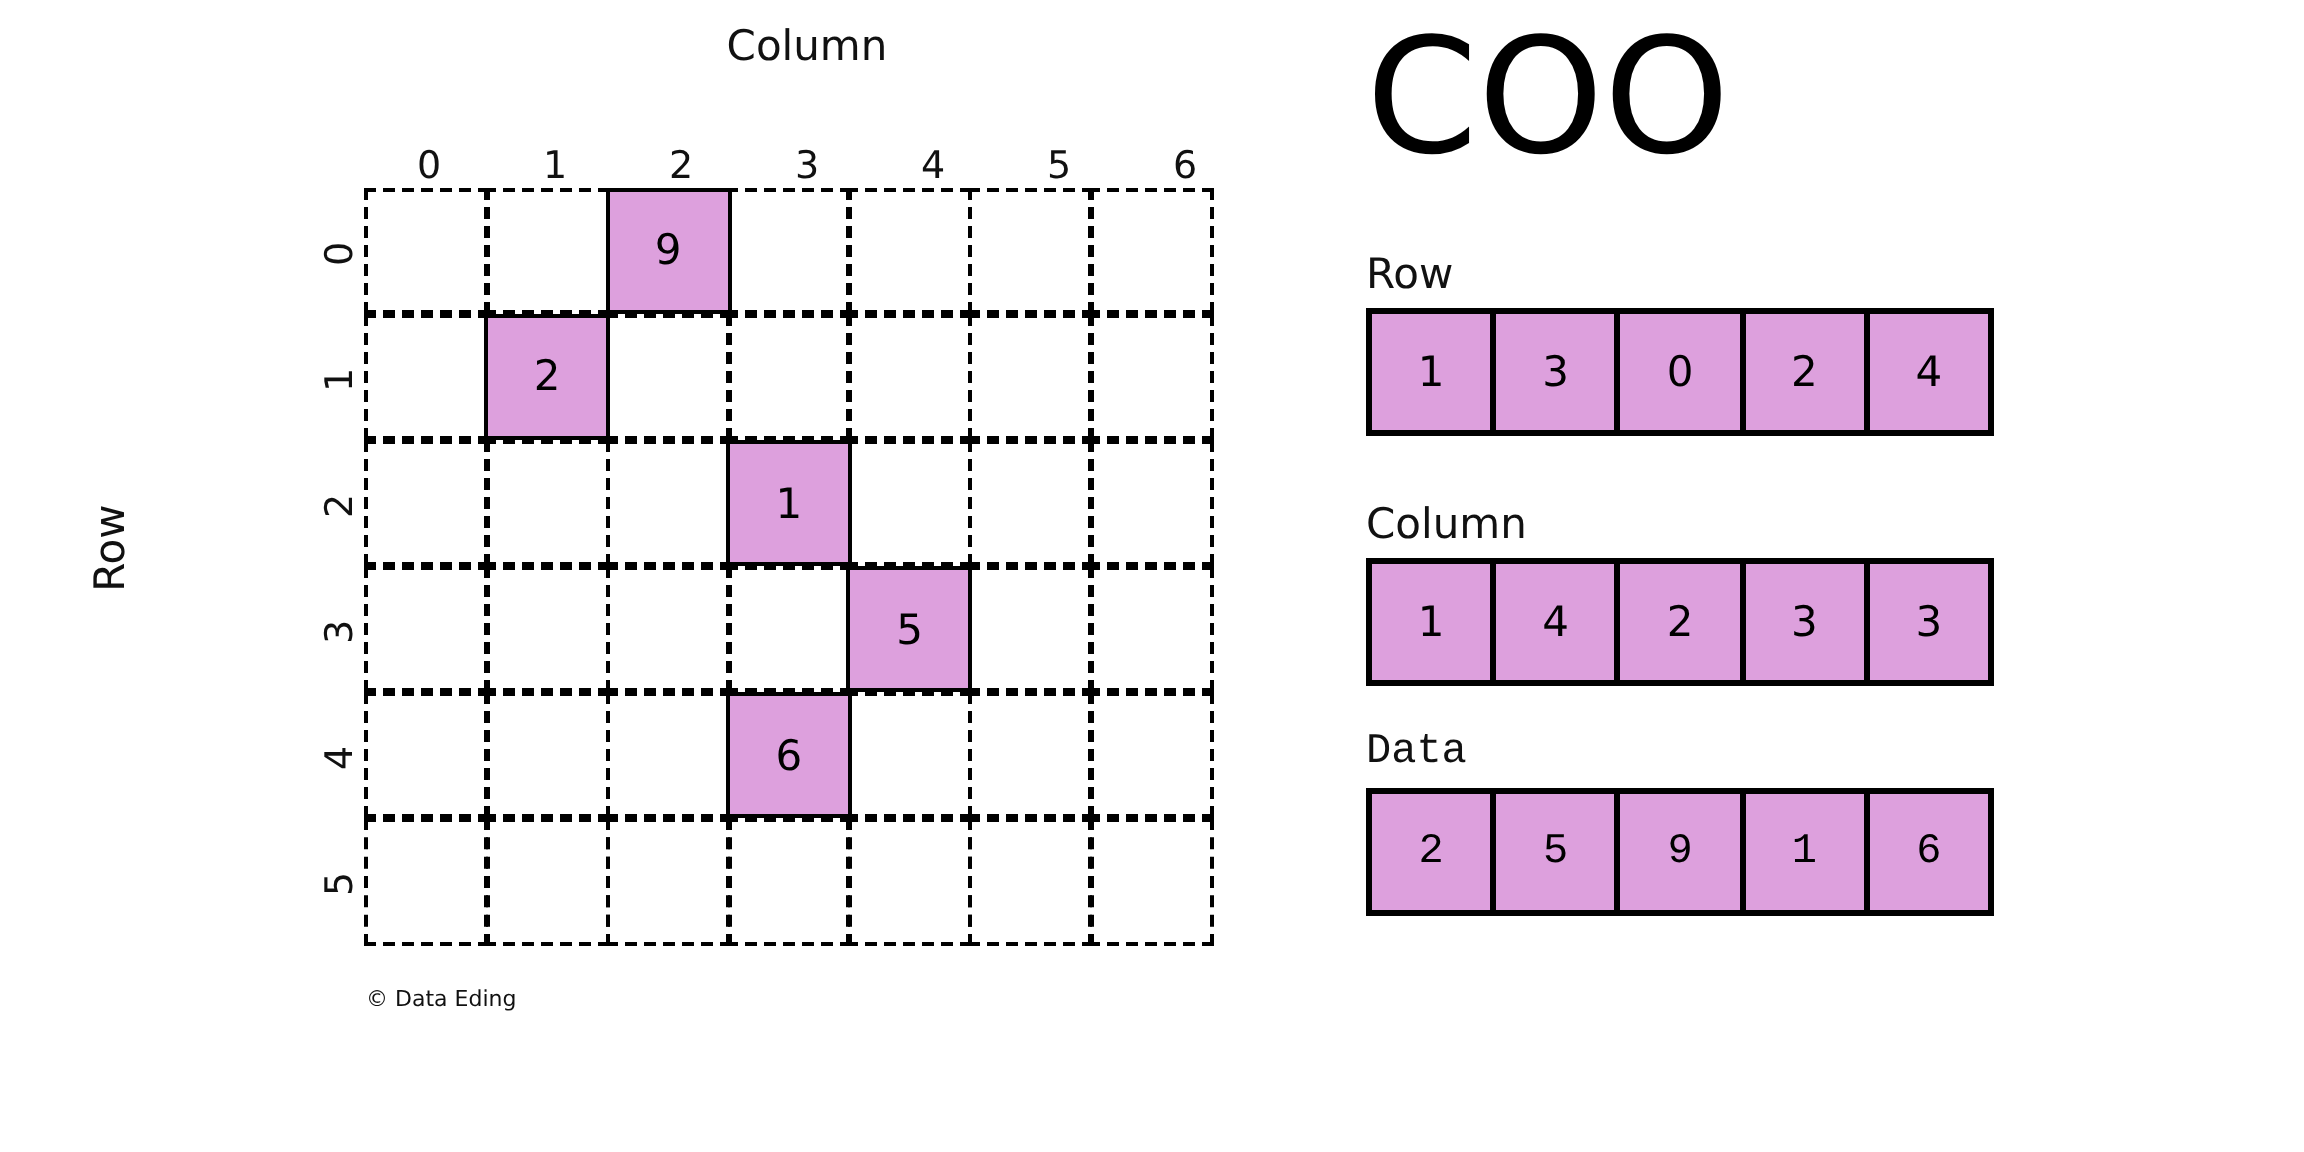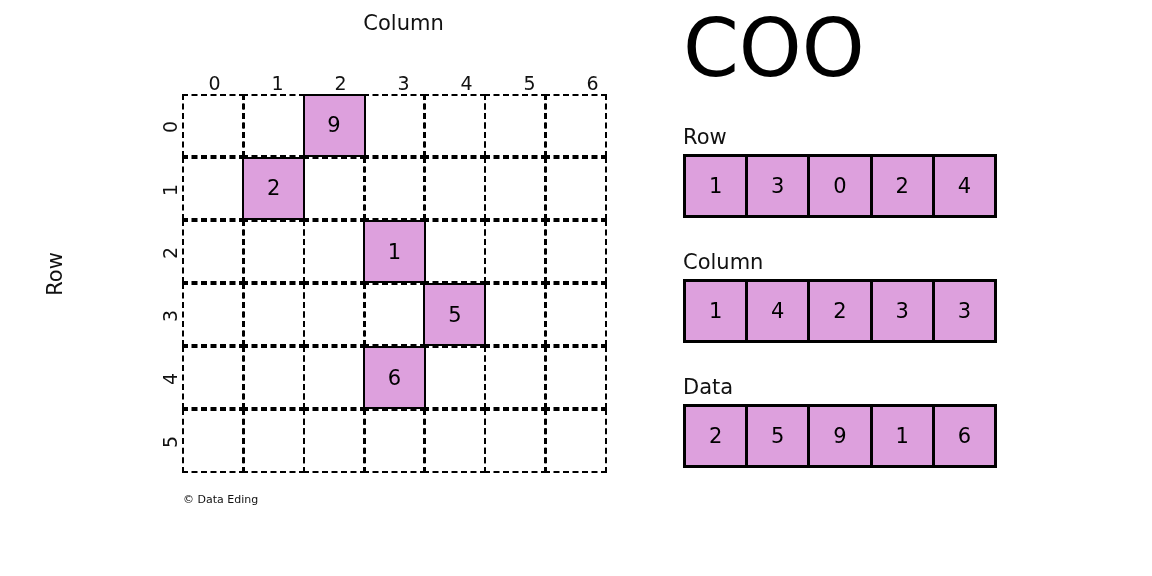--- a/index.html
+++ b/index.html
@@ -166,21 +166,21 @@
     align-items: center;
     justify-content: center;
     font-size: 21px;
     color: #000;
     background: #dda0dd;
   }
   .array-cell:last-child { border-right: none; }
 
   #array-row-block    { top: 124px; }
   #array-column-block { top: 249px; }
-  #array-data-block   { top: 374px; }
+  #array-data-block   { top: 364px; font-family: Liberation Mono, monospace; }
 </style>
 </head>
 <body>
 
 <div id="matrix-panel">
 
   <div id="matrix-title">Column</div>
 
   <div id="matrix-ylabel">Row</div>
 

